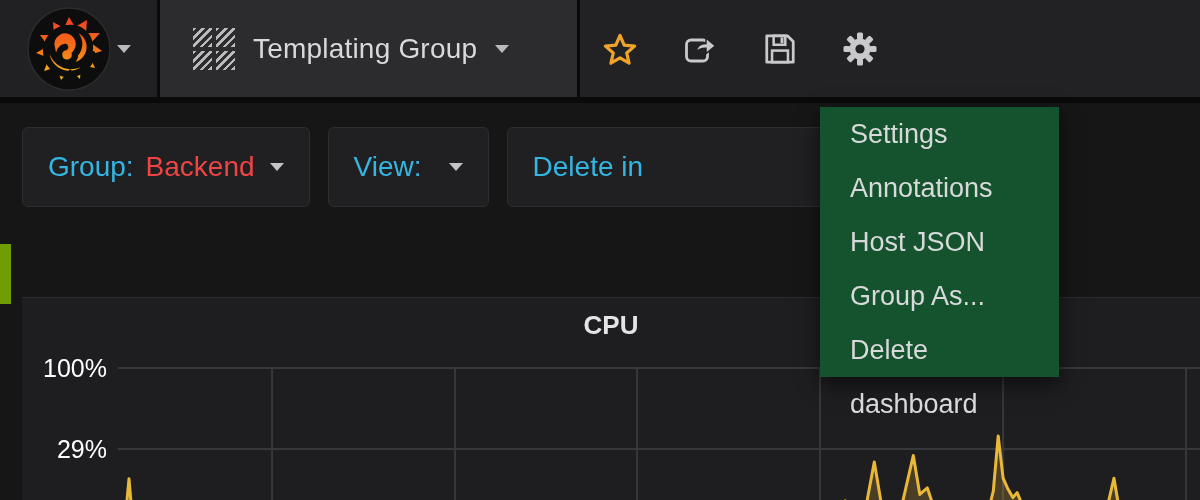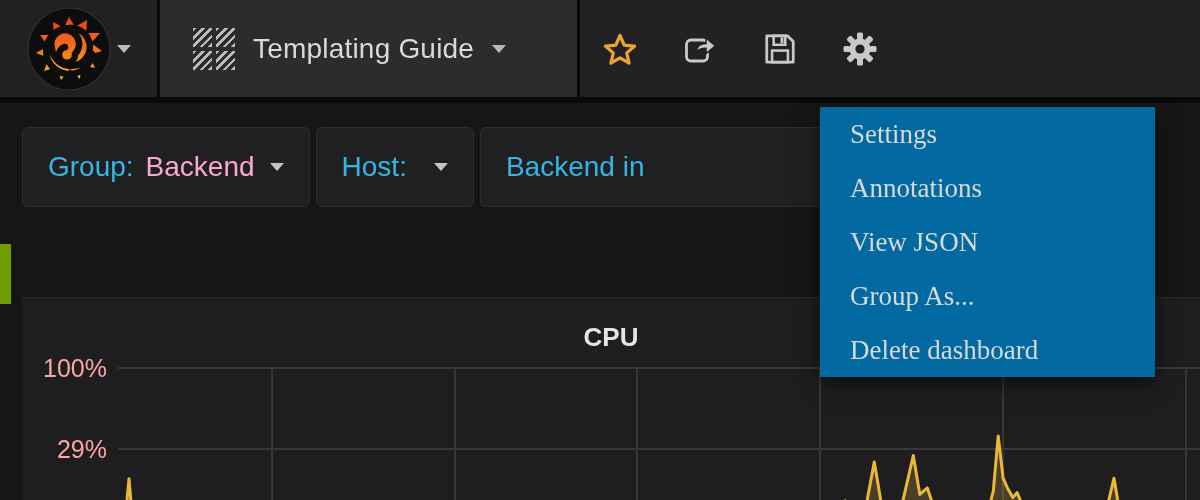--- a/index.html
+++ b/index.html
@@ -19,39 +19,39 @@
   .nav-actions{flex:1;height:97px;display:flex;align-items:center;gap:44px;padding-left:22px;}
   .caret{width:0;height:0;border-left:8px solid transparent;border-right:8px solid transparent;
     border-top:9px solid #b9babc;}
   .caret.small{border-left-width:7px;border-right-width:7px;border-top-width:8px;}
   .grid-icon{display:grid;grid-template-columns:19px 19px;grid-template-rows:19px 19px;
     gap:4px;margin:0 18px 0 33px;}
   .grid-icon div{background:repeating-linear-gradient(135deg,#b9babc 0 2.5px,rgba(0,0,0,0) 2.5px 6px);}
   .nav-title{font-size:28px;color:#d8d9da;letter-spacing:.2px;margin-right:18px;}
   .icon-btn{width:36px;height:97px;display:flex;align-items:center;justify-content:center;cursor:pointer;}
   
-  .vars-row{position:absolute;left:22px;top:127px;display:flex;gap:6px;}
+  .vars-row{position:absolute;left:22px;top:127px;display:flex;gap:18px;}
   .var-box{height:78px;background:#202023;border:1px solid #2e2e31;border-radius:6px;
     display:flex;align-items:center;padding:0 25px;font-size:28px;white-space:nowrap;cursor:pointer;}
   .var-box:nth-child(3){min-width:300px;}
   .var-label{color:#35b6e2;margin-right:12px;}
-  .var-value{color:#f9a8d4;}
+  .var-value{color:#ef4444;}
   .var-box .caret{margin-left:15px;border-top-color:#c3c4c6;}
   
   .row-handle{position:absolute;left:0;top:244px;width:11px;height:60px;background:#6f9d04;cursor:pointer;}
   
   .panel{position:absolute;left:22px;top:297px;width:1178px;height:203px;
     background:#1e1e21;border-top:1px solid #2b2b2f;}
-  .panel-title{position:absolute;left:0;right:0;top:24px;text-align:center;
+  .panel-title{position:absolute;left:0;right:0;top:12px;text-align:center;
     font-size:26px;font-weight:bold;color:#e4e4e6;cursor:pointer;}
-  .ytick{position:absolute;width:85px;text-align:right;font-size:25px;color:#fca5a5;}
+  .ytick{position:absolute;width:85px;text-align:right;font-size:25px;color:#ffffff;}
   .chart-svg{position:absolute;left:0;top:0;}
   
-  .menu{position:absolute;left:820px;top:107px;width:335px;background:#0369a1;
-    box-shadow:0 8px 20px rgba(0,0,0,.55);z-index:20;font-family:Liberation Serif, serif;}
+  .menu{position:absolute;left:820px;top:107px;width:239px;background:#14532d;
+    box-shadow:0 8px 20px rgba(0,0,0,.55);z-index:20;}
   .menu-item{height:54px;line-height:54px;padding-left:30px;font-size:27px;color:#d8d9da;cursor:pointer;}
   .menu-item.active{background:#3b3b3e;color:#ffffff;}
 </style>
 </head>
 <body>
 
 <div class="navbar">
   <div class="nav-logo">
     <svg width="84" height="84" viewBox="0 0 84 84">
       <defs>
@@ -68,21 +68,21 @@
     <div class="caret small"></div>
   </div>
 
   <div class="nav-title-sec">
     <div class="grid-icon">
       <div></div>
         <div></div>
         <div></div>
         <div></div>
     </div>
-    <span class="nav-title">Templating Guide</span>
+    <span class="nav-title">Templating Group</span>
     <div class="caret small"></div>
   </div>
 
   <div class="nav-actions">
     <div class="icon-btn">
       <svg width="38" height="38" viewBox="0 0 36 36">
         <path d="M18 4.5 L22.2 14.2 L32.6 15.1 L24.7 22 L27.1 32.2 L18 26.8 L8.9 32.2 L11.3 22 L3.4 15.1 L13.8 14.2 Z" fill="none" stroke="#f0a32a" stroke-width="3.2" stroke-linejoin="round"></path>
       </svg>
     </div>
     <div class="icon-btn">
@@ -120,25 +120,25 @@
   </div>
 </div>
 
 <div class="vars-row">
     <div class="var-box">
       <span class="var-label">Group:</span>
       <span class="var-value">Backend</span>
       <div class="caret small"></div>
     </div>
     <div class="var-box">
-      <span class="var-label">Host:</span>
+      <span class="var-label">View:</span>
       <div class="caret small"></div>
     </div>
     <div class="var-box">
-      <span class="var-label">Backend in</span>
+      <span class="var-label">Delete in</span>
     </div>
   </div>
 
 <div class="row-handle"></div>
 
 <div class="panel">
   <svg class="chart-svg" width="1178" height="203">
       <line x1="96" y1="70" x2="1178" y2="70" stroke="#38383c" stroke-width="2"></line>
       <line x1="96" y1="151" x2="1178" y2="151" stroke="#38383c" stroke-width="2"></line>
       <line x1="250.0768" y1="70" x2="250.0768" y2="203" stroke="#38383c" stroke-width="2"></line>
@@ -153,16 +153,16 @@
   <div class="panel-title">CPU</div>
   <div>
       <div class="ytick" style="left: 0px; top: 56px;">100%</div>
       <div class="ytick" style="left: 0px; top: 137px;">29%</div>
     </div>
 </div>
 
 <div class="menu">
     <div class="menu-item">Settings</div>
     <div class="menu-item">Annotations</div>
-    <div class="menu-item">View JSON</div>
+    <div class="menu-item">Host JSON</div>
     <div class="menu-item">Group As...</div>
     <div class="menu-item">Delete dashboard</div>
   </div>
 
 </body></html>

